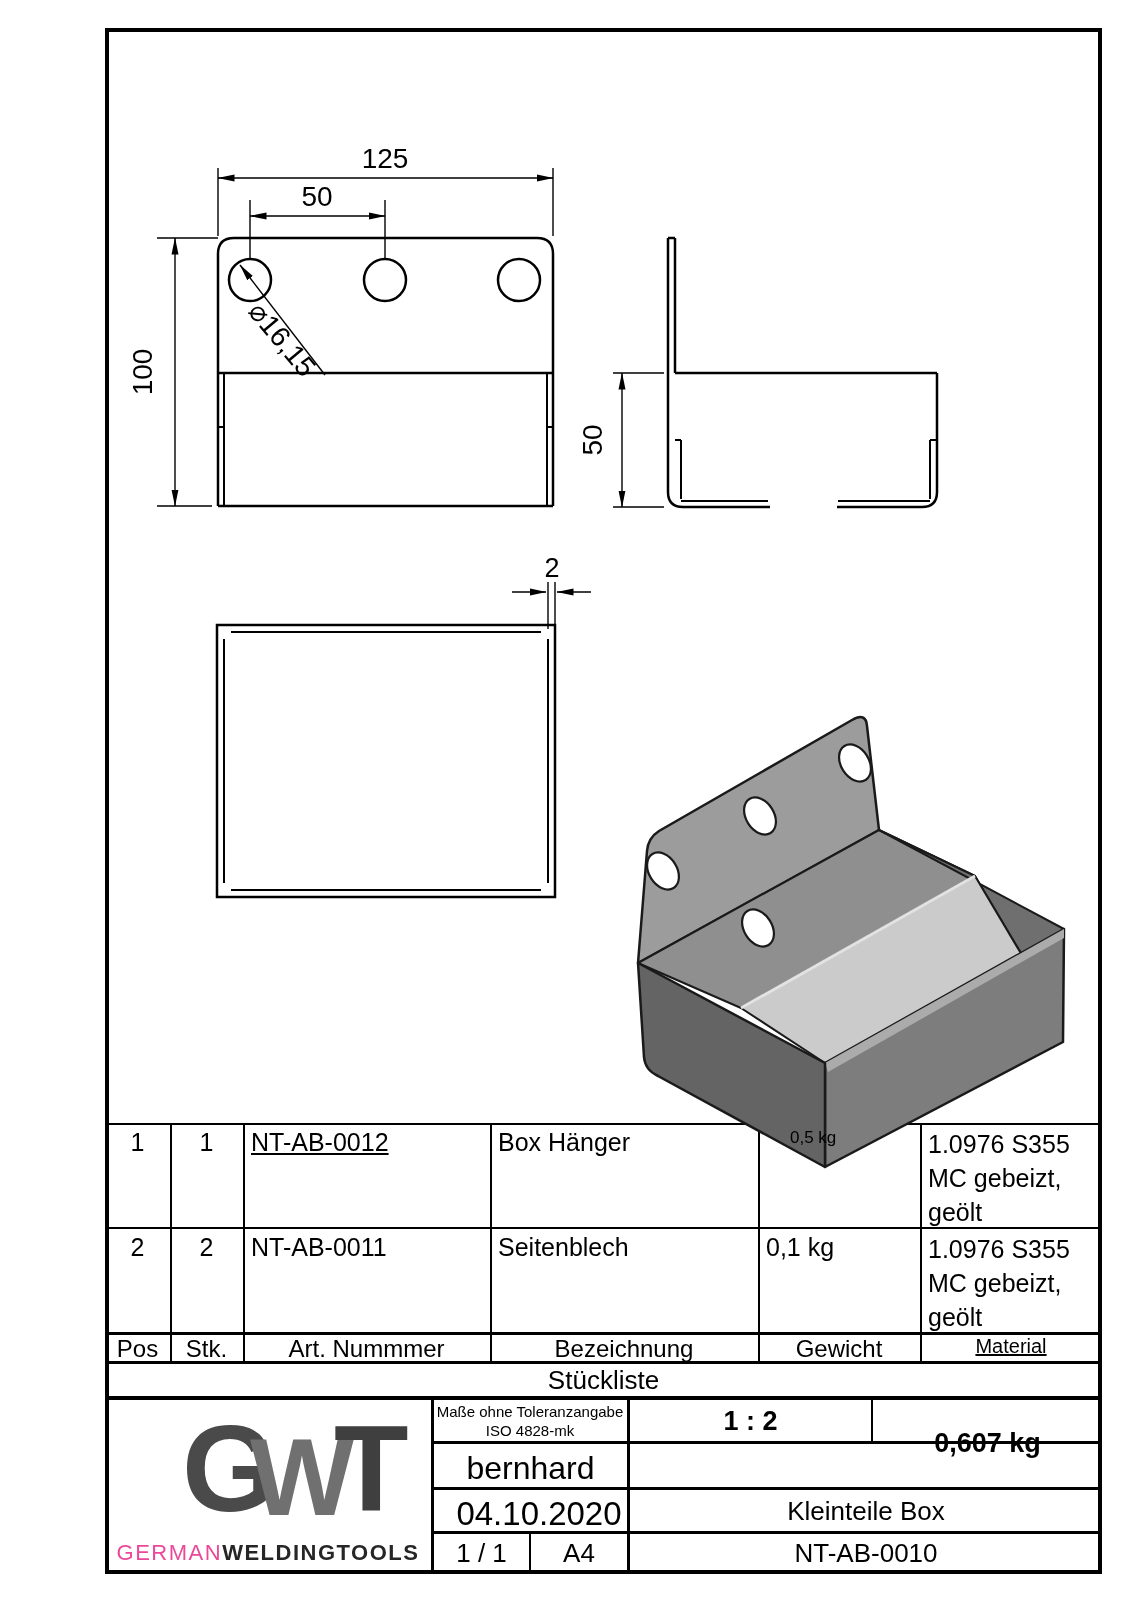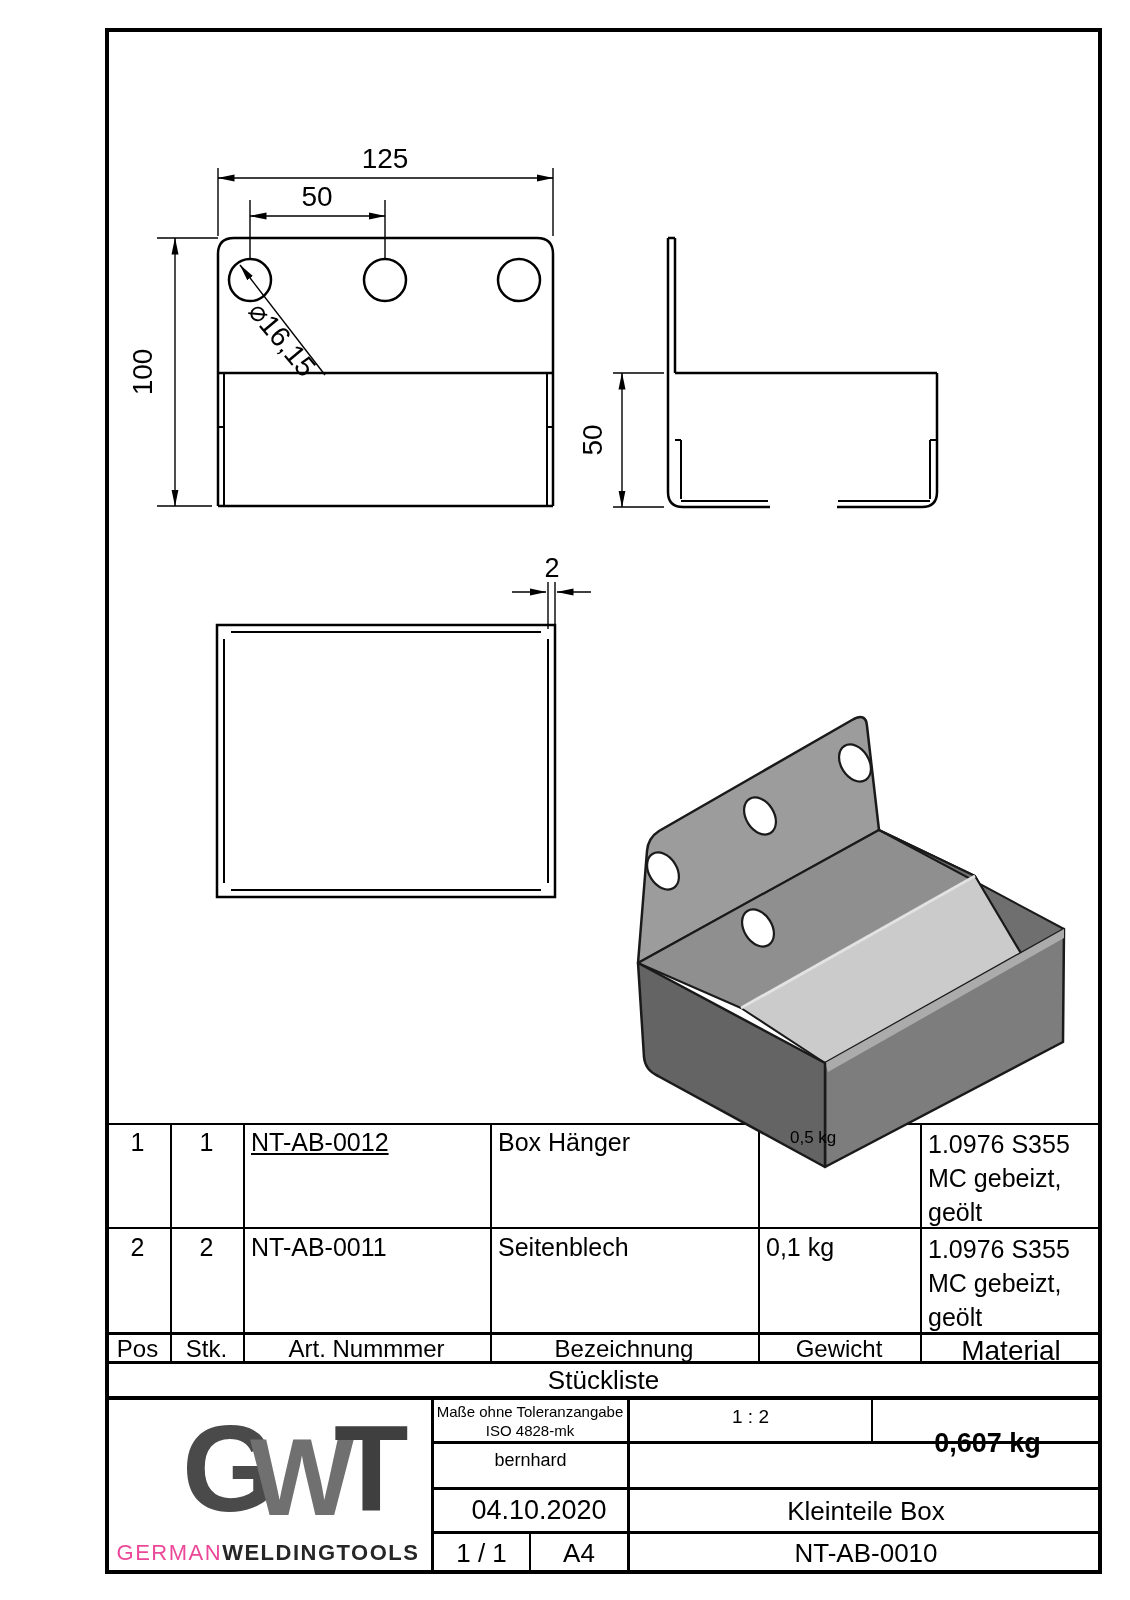--- a/index.html
+++ b/index.html
@@ -59,30 +59,30 @@
   <div class="txt" style="left:766px;top:1233px;font-size:25px;">0,1 kg</div>
   <div class="txt mat" style="left:928px;top:1232px;width:172px;font-size:25px;">1.0976 S355
 MC gebeizt,
 geölt</div>
 
   <div class="txt ctr" style="left:105px;top:1335px;width:65px;font-size:24px;">Pos</div>
   <div class="txt ctr" style="left:170px;top:1335px;width:73px;font-size:24px;">Stk.</div>
   <div class="txt ctr" style="left:243px;top:1335px;width:247px;font-size:24px;">Art. Nummmer</div>
   <div class="txt ctr" style="left:490px;top:1335px;width:268px;font-size:24px;">Bezeichnung</div>
   <div class="txt ctr" style="left:758px;top:1335px;width:162px;font-size:24px;">Gewicht</div>
-  <div class="txt ctr" style="left:920px;top:1335px;width:182px;font-size:28px;text-decoration:underline;">Material</div>
+  <div class="txt ctr" style="left:920px;top:1335px;width:182px;font-size:20px;text-decoration:underline;">Material</div>
 
   <div class="txt ctr" style="left:105px;top:1366px;width:997px;font-size:26px;">Stückliste</div>
 
   <div class="txt ctr" style="left:434px;top:1403px;width:192px;font-size:15px;">Maße ohne Toleranzangabe</div>
   <div class="txt ctr" style="left:434px;top:1422px;width:192px;font-size:15px;">ISO 4828-mk</div>
-  <div class="txt ctr" style="left:630px;top:1406px;width:241px;font-size:19px;">1 : 2</div>
+  <div class="txt ctr" style="left:630px;top:1406px;width:241px;font-size:27px;font-weight:bold;">1 : 2</div>
   <div class="txt ctr" style="left:873px;top:1428px;width:229px;font-size:27px;font-weight:bold;">0,607 kg</div>
-  <div class="txt ctr" style="left:434px;top:1450px;width:193px;font-size:18px;">bernhard</div>
-  <div class="txt ctr" style="left:434px;top:1495px;width:210px;font-size:27px;">04.10.2020</div>
+  <div class="txt ctr" style="left:434px;top:1450px;width:193px;font-size:32px;">bernhard</div>
+  <div class="txt ctr" style="left:434px;top:1495px;width:210px;font-size:33px;">04.10.2020</div>
   <div class="txt ctr" style="left:630px;top:1497px;width:472px;font-size:26px;">Kleinteile Box</div>
   <div class="txt ctr" style="left:434px;top:1539px;width:95px;font-size:26px;">1 / 1</div>
   <div class="txt ctr" style="left:531px;top:1539px;width:96px;font-size:26px;">A4</div>
   <div class="txt ctr" style="left:630px;top:1539px;width:472px;font-size:26px;">NT-AB-0010</div>
 
   <span class="logoletter" style="left:182px;top:1408px;font-size:122px;color:#4a4a4a;">G</span>
   <span class="logoletter" style="left:250px;top:1422px;font-size:110px;color:#707070;font-weight:800;">W</span>
   <span class="logoletter" style="left:334px;top:1408px;font-size:122px;color:#3f3f3f;">T</span>
   <div class="brand ctr" style="left:111px;top:1540px;width:314px;">
     <span class="light">GERMAN</span><span class="bold">WELDING</span><span class="bold">TOOLS</span>

